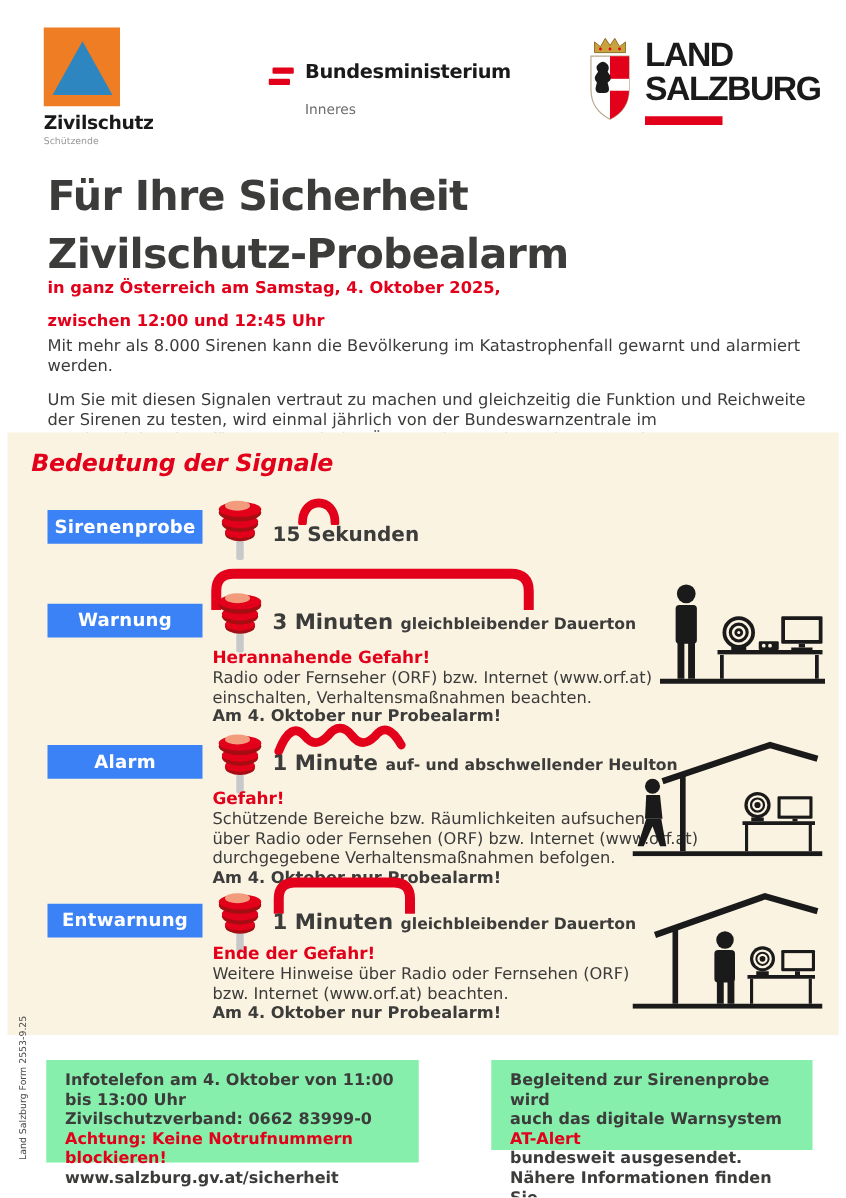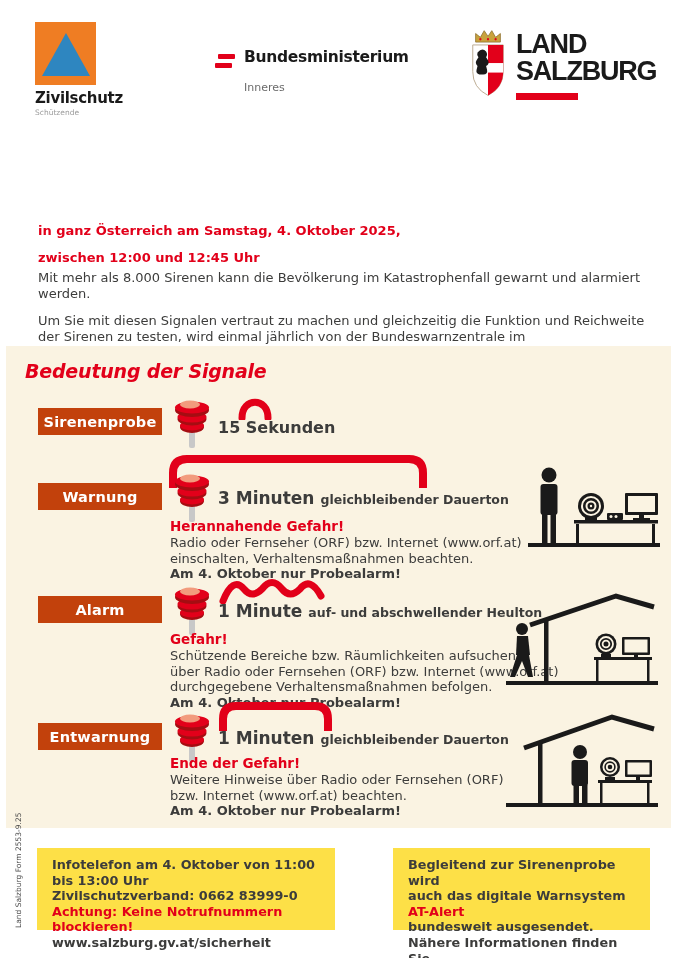--- a/index.html
+++ b/index.html
@@ -23,30 +23,30 @@
   
   .title{font-size:33px;font-weight:700;line-height:46px;letter-spacing:-0.6px;color:#3C3C3B;}
   .subtitle{font-size:13px;font-weight:700;line-height:27px;color:#E2001A;}
   .intro{width:608px;font-size:13px;line-height:16px;}
   .intro p{margin:0 0 11px 0;}
   .hl{color:#E2001A;font-weight:700;}
 
   
   .panel{background:#FAF3E2;}
   .sec-heading{font-size:19px;font-weight:700;color:#E2001A;letter-spacing:-0.2px;}
-  .siglabel{background:#c2410c;color:#ffffff;font-size:14.5px;font-weight:700;width:124px;height:27px;
+  .siglabel{background:#3b82f6;color:#ffffff;font-size:14.5px;font-weight:700;width:124px;height:27px;
             display:flex;align-items:center;justify-content:center;letter-spacing:0.2px;}
   .dur{font-size:17px;font-weight:700;color:#3C3C3B;white-space:nowrap;}
   .dur .tone{font-size:12.5px;margin-left:6px;}
   .alert{font-size:13.5px;font-weight:700;color:#E2001A;}
   .siglines{font-size:13px;line-height:15.6px;color:#3C3C3B;}
   .siglines .note{font-weight:700;}
 
   
-  .ibox{background:#fde047;box-sizing:border-box;padding:9px 8px 0 15px;
+  .ibox{background:#86efac;box-sizing:border-box;padding:9px 8px 0 15px;
         font-size:12.8px;font-weight:700;line-height:15.6px;color:#3C3C3B;}
   .red{color:#E2001A;}
   .formcode{font-size:7.5px;color:#4a4a4a;transform:rotate(-90deg);transform-origin:0 0;white-space:nowrap;}
 </style>
 </head>
 <body>
 
 <div class="page">
 
   <div class="abs" style="left:35px;top:22px;">
@@ -79,20 +79,24 @@
       <rect x="21" y="38" width="16" height="10" fill="#ffffff"></rect>
       <path d="M10,27 q5,-6 9,-1 q2,3 0,6 l2,3 q2,4 -2,6 l1,4 q1,5 -4,5 l-4,0 q-4,-1 -3,-5 l1,-4 q-3,-3 -1,-6 l2,-3 q-2,-3 -1,-5 z" fill="#1a1a1a"></path>
     </svg>
     <div style="margin-left:8px;margin-top:5px;">
       <div class="land-name">LAND</div>
       <div class="land-name">SALZBURG</div>
       <div class="land-bar"></div>
     </div>
   </div>
 
+  <div class="abs title" style="left:38px;top:134px;">
+    <div>Für Ihre Sicherheit</div>
+    <div>Zivilschutz-Probealarm</div>
+  </div>
 
   <div class="abs subtitle" style="left:38px;top:217px;">
     <div>in ganz Österreich am Samstag, 4. Oktober 2025,</div>
     <div>zwischen 12:00 und 12:45 Uhr</div>
   </div>
 
   <div class="abs intro" style="left:38px;top:270px;">
     <p>Mit mehr als 8.000 Sirenen kann die Bevölkerung im Katastrophenfall gewarnt und alarmiert werden.</p>
     <p><span>Um Sie mit diesen Signalen vertraut zu machen und gleichzeitig die Funktion und Reichweite der Sirenen zu testen, wird einmal jährlich von der Bundeswarnzentrale im Bundesministerium für Inneres mit den Ämtern der Landesregierungen ein </span><span class="hl">österreichweiter Zivilschutz-Probealarm</span><span> durchgeführt.</span></p>
   </div>
@@ -244,21 +248,21 @@
     </svg>
   </div>
 
   <div class="abs ibox" style="left:37px;top:848px;width:298px;height:82px;">
     <div>Infotelefon am 4. Oktober von 11:00 bis 13:00 Uhr</div>
     <div>Zivilschutzverband: 0662 83999-0</div>
     <div class="red">Achtung: Keine Notrufnummern blockieren!</div>
     <div>www.salzburg.gv.at/sicherheit</div>
   </div>
 
-  <div class="abs ibox" style="left:393px;top:848px;width:257px;height:82px;">
+  <div class="abs ibox" style="left:393px;top:848px;width:257px;height:72px;">
     <div>Begleitend zur Sirenenprobe wird</div>
     <div><span>auch das digitale Warnsystem </span><span class="red">AT-Alert</span></div>
     <div>bundesweit ausgesendet.</div>
     <div>Nähere Informationen finden Sie</div>
 
   </div>
 
   <div class="abs formcode" style="left:14px;top:928px;">Land Salzburg Form 2553-9.25</div>
 
 </div>

